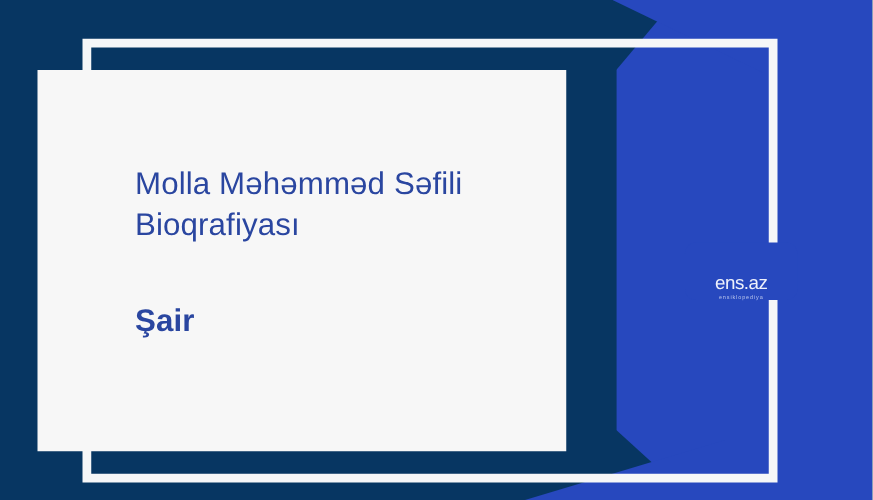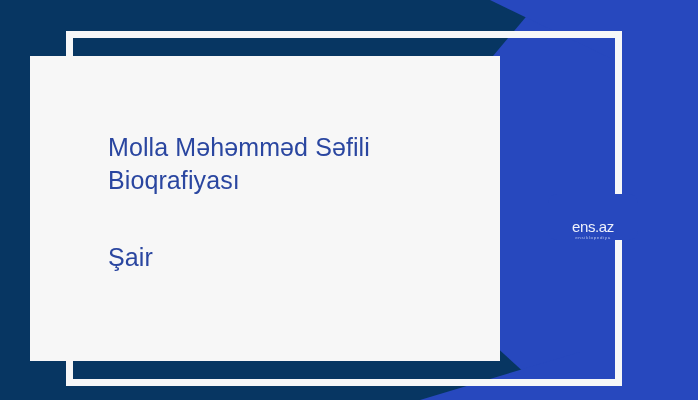--- a/index.html
+++ b/index.html
@@ -54,21 +54,21 @@
     height: 355px;
     border: 7px solid #f6f7f8;
     box-sizing: border-box;
   }
 
   
   .content-card {
     position: absolute;
     left: 30px;
     top: 56px;
-    width: 470px;
+    width: 423px;
     height: 305px;
     background: #f7f7f7;
     box-sizing: border-box;
   }
   .card-text {
     position: absolute;
     left: 78px;
     top: 75px;
     right: 16px;
   }
@@ -77,21 +77,21 @@
     font-size: 25px;
     font-weight: 500;
     line-height: 1.32;
     color: #2a46a0;
     letter-spacing: 0.1px;
     white-space: pre-line;
   }
   .slide-subtitle {
     margin: 44px 0 12px 0;
     font-size: 25px;
-    font-weight: 400;
+    font-weight: 700;
     line-height: 1.32;
     color: #2a46a0;
     letter-spacing: 0.1px;
   }
 
   
   .logo-badge {
     position: absolute;
     left: 548px;
     top: 194px;

